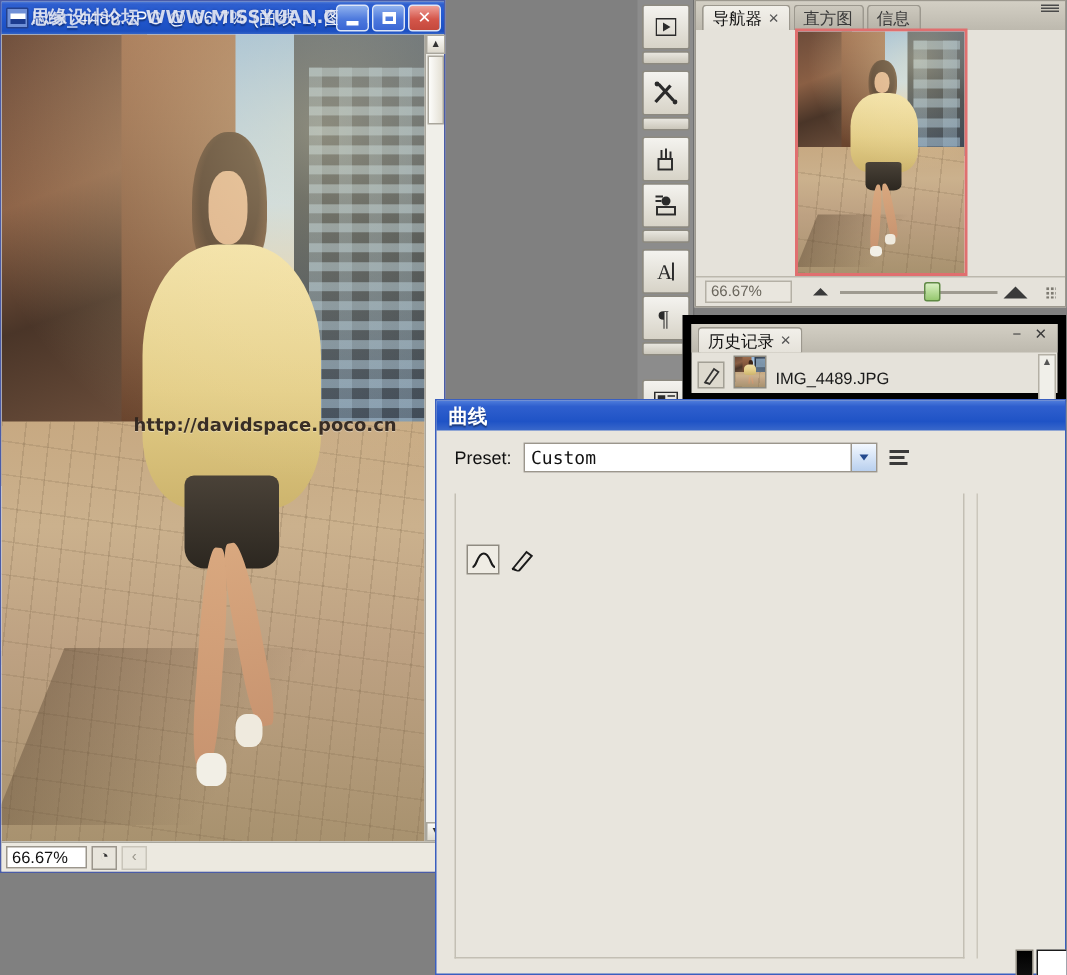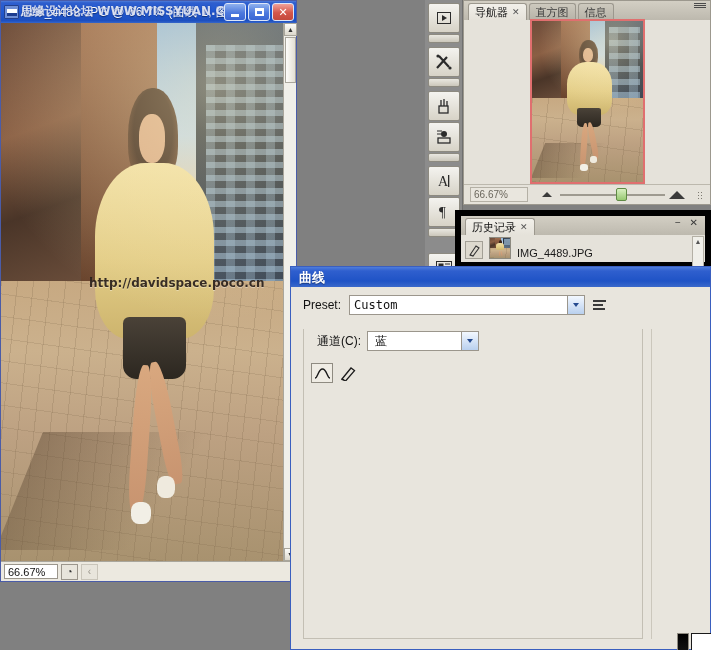--- a/index.html
+++ b/index.html
@@ -525,27 +525,20 @@
           <span></span>
             <span></span>
             <span></span>
         </div>
       </div>
     </div>
 
     <div class="group-box"></div>
     <div class="dlg-sep"></div>
 
-    <div class="row-channel">
-      <span class="lbl">通道(C):</span>
-      <div class="combo channel-combo">
-        <span class="txt">蓝</span>
-        <span class="arrow"></span>
-      </div>
-    </div>
 
     <div class="tool-col">
       <div class="tool-btn">
         <svg width="17" height="13" viewBox="0 0 17 13">
             <path d="M1 11 C4 11 4 2 8.5 2 C13 2 13 11 16 11" stroke="#1b1b1b" stroke-width="1.4" fill="none"></path>
           </svg>
       </div>
       <div class="tool-btn flat">
         <svg width="17" height="15" viewBox="0 0 17 15">
             <path d="M2 13 L11 2 L14.5 4.6 L5.6 15 Z" fill="none" stroke="#1b1b1b" stroke-width="1.3"></path>

